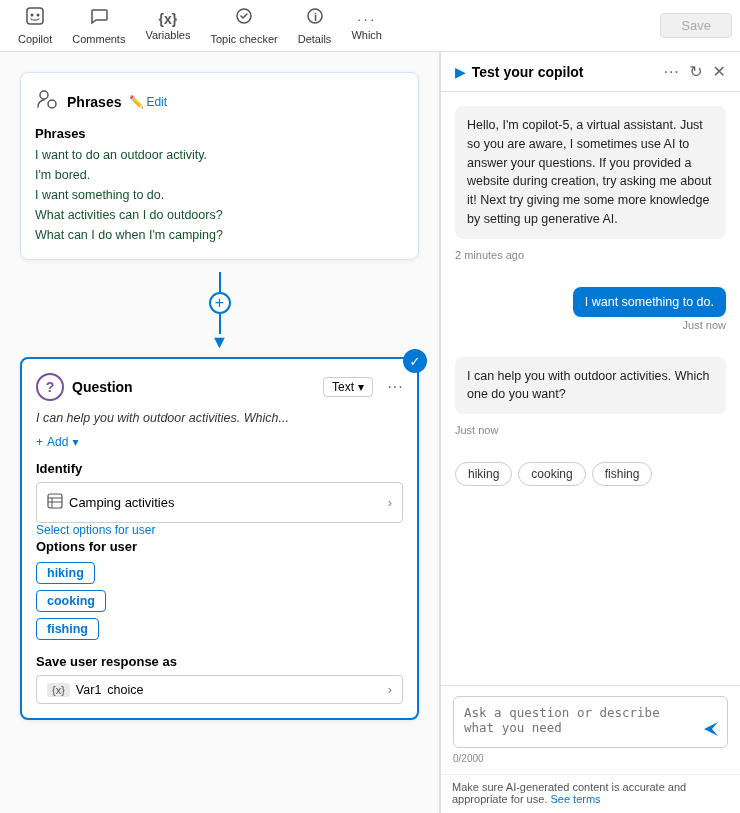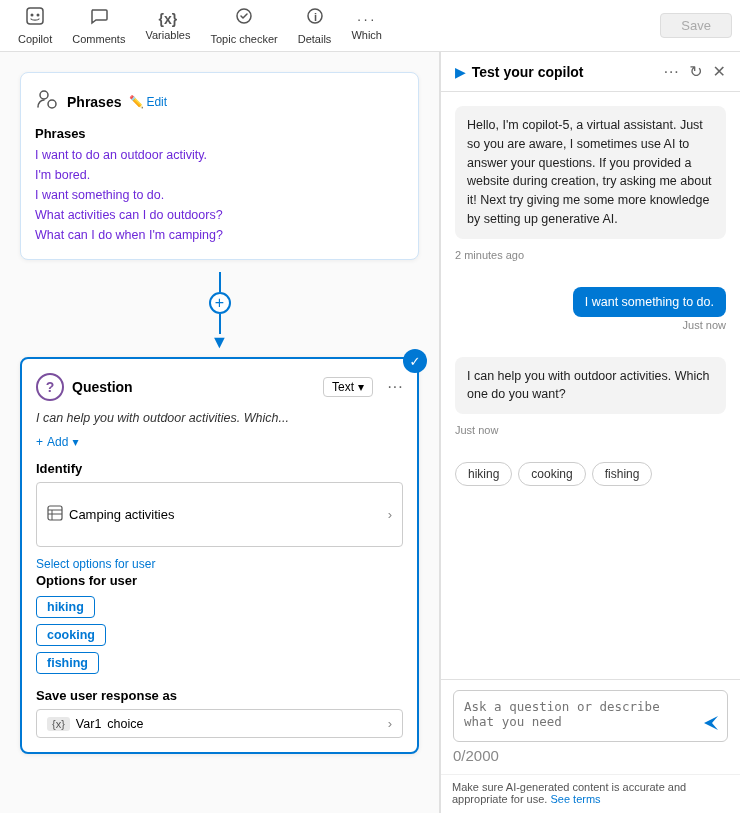--- a/index.html
+++ b/index.html
@@ -36,21 +36,21 @@
     .card {
       background: #fff; border: 1px solid #d0e4f7; border-radius: 8px;
       padding: 14px; margin-bottom: 8px; position: relative;
       box-shadow: 0 1px 4px rgba(0,0,0,0.06);
     }
     .card-header { display: flex; align-items: center; gap: 8px; margin-bottom: 10px; }
     .card-icon { font-size: 20px; color: #666; }
     .card-title { font-weight: 600; font-size: 14px; }
     .edit-link { color: #0078d4; font-size: 12px; cursor: pointer; text-decoration: none; display: flex; align-items: center; gap: 2px; }
     .phrases-section .label { font-weight: 600; font-size: 13px; margin-bottom: 4px; }
-    .phrases-section .phrase { font-size: 12.5px; color: #6d28d9; line-height: 1.6; }
+    .phrases-section .phrase { font-size: 12.5px; color: #14532d; line-height: 1.6; }
 
     
     .connector {
       display: flex; flex-direction: column; align-items: center;
       padding: 4px 0; position: relative;
     }
     .connector-line { width: 2px; height: 20px; background: #0078d4; }
     .connector-plus {
       width: 22px; height: 22px; border-radius: 50%; background: #fff;
       border: 2px solid #0078d4; color: #0078d4; font-size: 16px;
@@ -90,23 +90,23 @@
       font-size: 13px;
     }
     .question-text { font-size: 12.5px; color: #333; margin-bottom: 10px; font-style: italic; }
     .add-btn {
       display: flex; align-items: center; gap: 4px; font-size: 12px;
       color: #0078d4; cursor: pointer; margin-bottom: 12px;
     }
 
     .section-label { font-weight: 600; font-size: 13px; margin-bottom: 6px; }
     .identify-box {
-      border: 1px solid #ccc; border-radius: 4px; padding: 22px 10px;
+      border: 1px solid #ccc; border-radius: 4px; padding: 10px 10px;
       display: flex; align-items: center; justify-content: space-between;
-      margin-bottom: 10px; background: #fff; cursor: pointer;
+      background: #fff; cursor: pointer;
     }
     .identify-inner { display: flex; align-items: center; gap: 6px; font-size: 13px; }
     .identify-icon { font-size: 14px; color: #555; }
     .chevron-right { color: #888; font-size: 13px; }
 
     .select-link { color: #0078d4; font-size: 12px; cursor: pointer; margin-bottom: 2px; display: block; }
 
     .options-label { font-weight: 600; font-size: 13px; margin-bottom: 8px; }
     .options-list { display: flex; flex-direction: column; gap: 6px; margin-bottom: 14px; }
     .option-tag {
@@ -167,21 +167,21 @@
     .chat-input-box {
       border: 1px solid #ccc; border-radius: 6px; padding: 8px 36px 8px 10px;
       font-size: 12.5px; width: 100%; resize: none; min-height: 52px;
       color: #888; position: relative;
     }
     .chat-input-wrapper { position: relative; }
     .chat-send-btn {
       position: absolute; right: 8px; bottom: 8px;
       background: none; border: none; cursor: pointer; color: #0078d4; font-size: 18px;
     }
-    .chat-char-count { font-size: 15px; color: #888; margin-top: 2px; }
+    .chat-char-count { font-size: 10px; color: #888; margin-top: 2px; }
     .disclaimer { font-size: 11px; color: #555; padding: 6px 11px 8px; border-top: 1px solid #f0f0f0; }
     .disclaimer a { color: #0078d4; text-decoration: none; }
   </style>
 </head>
 <body>
 
 <div class="toolbar">
   <div class="toolbar-item">
     <span class="icon">
       <svg width="20" height="20" viewBox="0 0 20 20" fill="none">

